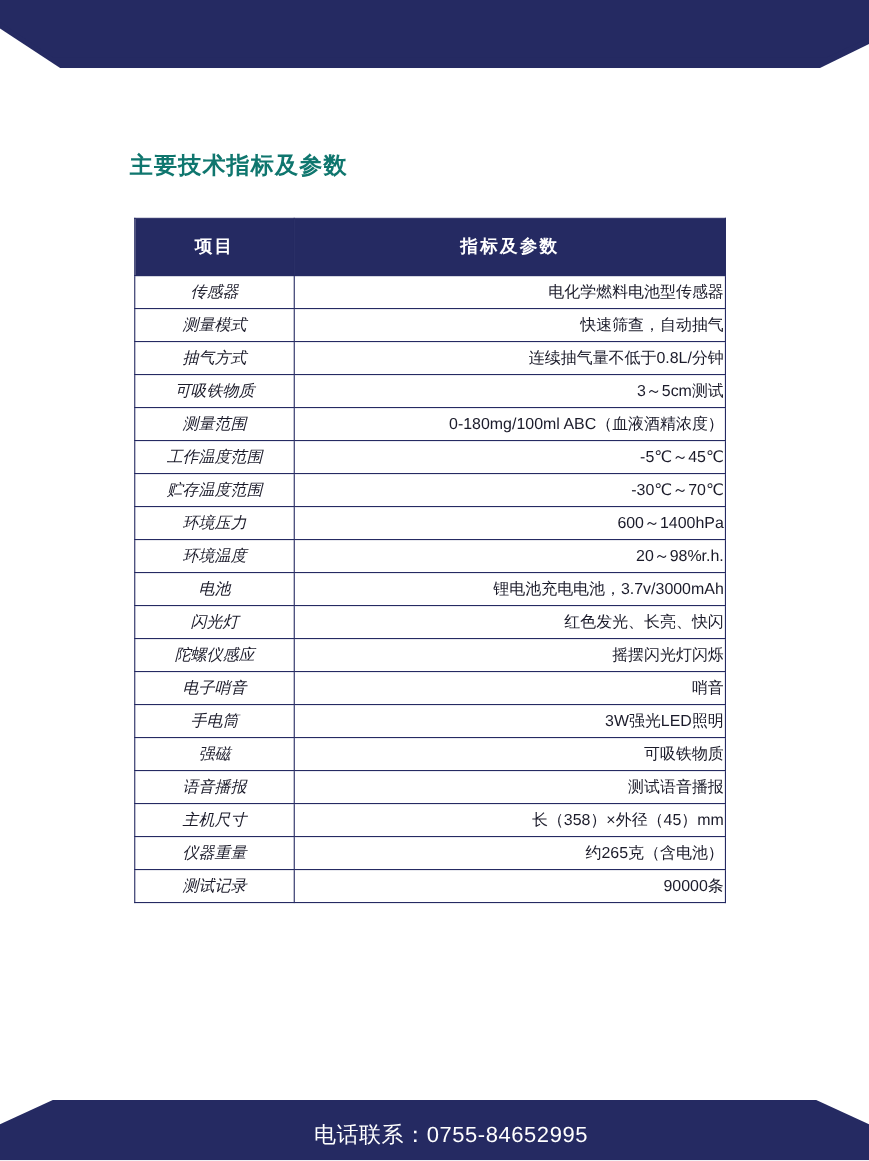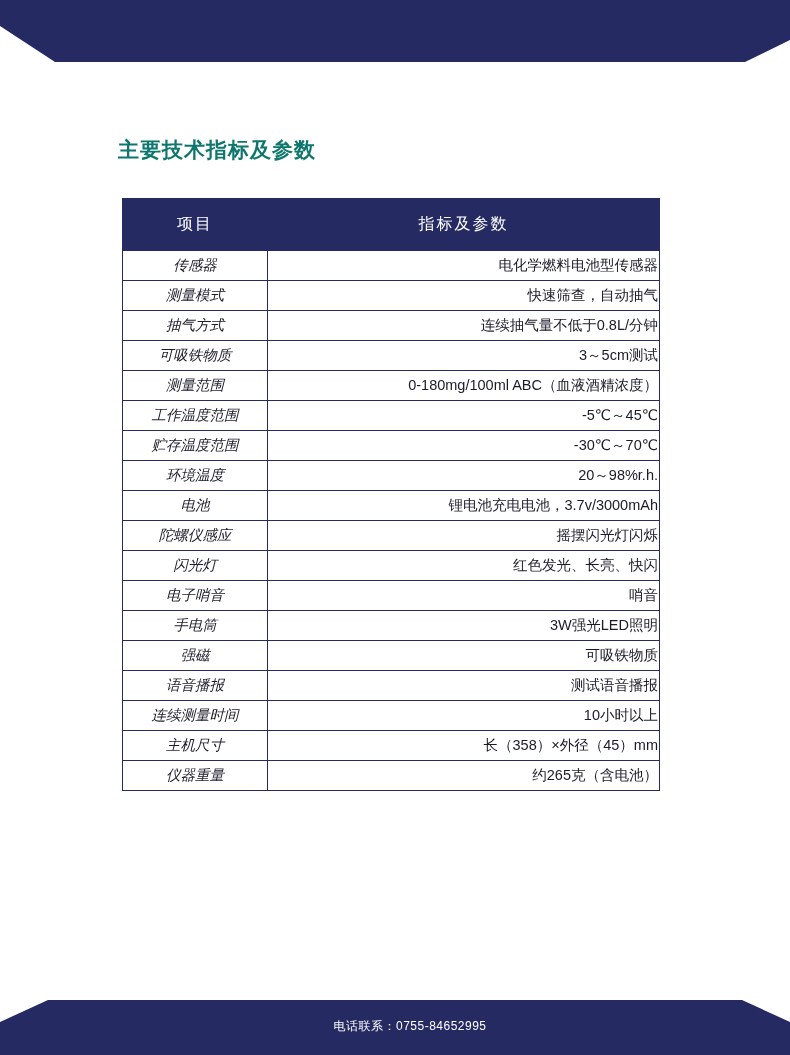--- a/index.html
+++ b/index.html
@@ -46,21 +46,21 @@
     background: #252a62;
     clip-path: polygon(0 30px, 48px 8px, 742px 8px, 790px 30px, 790px 63px, 0 63px);
   }
   .bottom-text {
     position: absolute;
     left: 0;
     top: 1018px;
     width: 790px;
     text-align: center;
     color: #ffffff;
-    font-size: 12px;
+    font-size: 20px;
     letter-spacing: 0.5px;
     padding-left: 30px;
     box-sizing: border-box;
   }
 
   
   .section-title {
     position: absolute;
     left: 118px;
     top: 136px;
@@ -84,21 +84,21 @@
     border: 1px solid #252a62;
     font-size: 14.5px;
     color: #1b1b2a;
     height: 30px;
     box-sizing: border-box;
   }
   .spec-table thead th {
     background: #252a62;
     color: #ffffff;
     font-size: 16px;
-    font-weight: normal;
+    font-weight: bold;
     height: 52px;
     border: 1px solid #252a62;
     letter-spacing: 2px;
   }
   .col-item {
     width: 145px;
   }
   .col-value {
     width: 392px;
   }
@@ -154,60 +154,64 @@
     </tr>
     <tr>
       <td class="cell-item">工作温度范围</td>
       <td class="cell-value">-5℃～45℃</td>
     </tr>
     <tr>
       <td class="cell-item">贮存温度范围</td>
       <td class="cell-value">-30℃～70℃</td>
     </tr>
     <tr>
+      <td class="cell-item">环境压力</td>
+      <td class="cell-value">600～1400hPa</td>
+    </tr>
+    <tr>
       <td class="cell-item">环境温度</td>
       <td class="cell-value">20～98%r.h.</td>
     </tr>
     <tr>
       <td class="cell-item">电池</td>
       <td class="cell-value">锂电池充电电池，3.7v/3000mAh</td>
     </tr>
     <tr>
+      <td class="cell-item">闪光灯</td>
+      <td class="cell-value">红色发光、长亮、快闪</td>
+    </tr>
+    <tr>
       <td class="cell-item">陀螺仪感应</td>
       <td class="cell-value">摇摆闪光灯闪烁</td>
     </tr>
     <tr>
-      <td class="cell-item">闪光灯</td>
-      <td class="cell-value">红色发光、长亮、快闪</td>
-    </tr>
-    <tr>
       <td class="cell-item">电子哨音</td>
       <td class="cell-value">哨音</td>
     </tr>
     <tr>
       <td class="cell-item">手电筒</td>
       <td class="cell-value">3W强光LED照明</td>
     </tr>
     <tr>
       <td class="cell-item">强磁</td>
       <td class="cell-value">可吸铁物质</td>
     </tr>
     <tr>
       <td class="cell-item">语音播报</td>
       <td class="cell-value">测试语音播报</td>
     </tr>
     <tr>
-      <td class="cell-item">连续测量时间</td>
-      <td class="cell-value">10小时以上</td>
-    </tr>
-    <tr>
       <td class="cell-item">主机尺寸</td>
       <td class="cell-value">长（358）×外径（45）mm</td>
     </tr>
     <tr>
       <td class="cell-item">仪器重量</td>
       <td class="cell-value">约265克（含电池）</td>
     </tr>
+    <tr>
+      <td class="cell-item">测试记录</td>
+      <td class="cell-value">90000条</td>
+    </tr>
   </tbody>
 </table>
 
 <div class="bottom-band"></div>
 <div class="bottom-text">电话联系：0755-84652995</div>
 
 </body></html>

